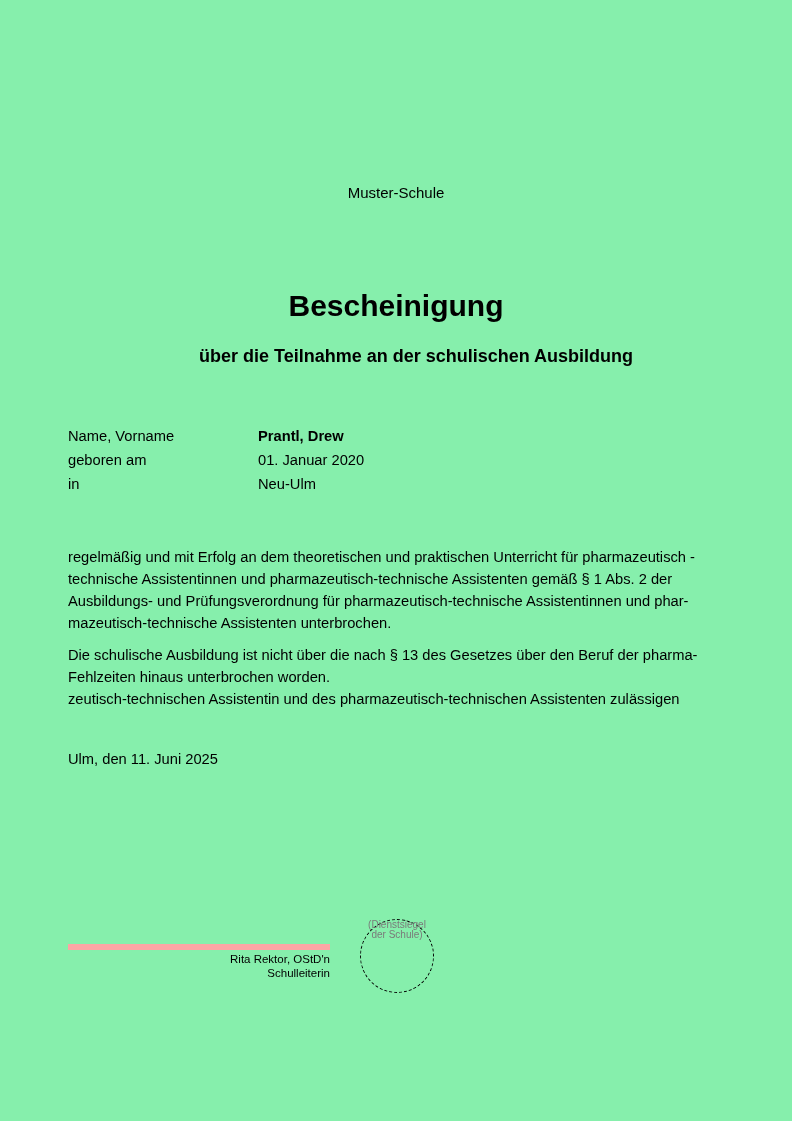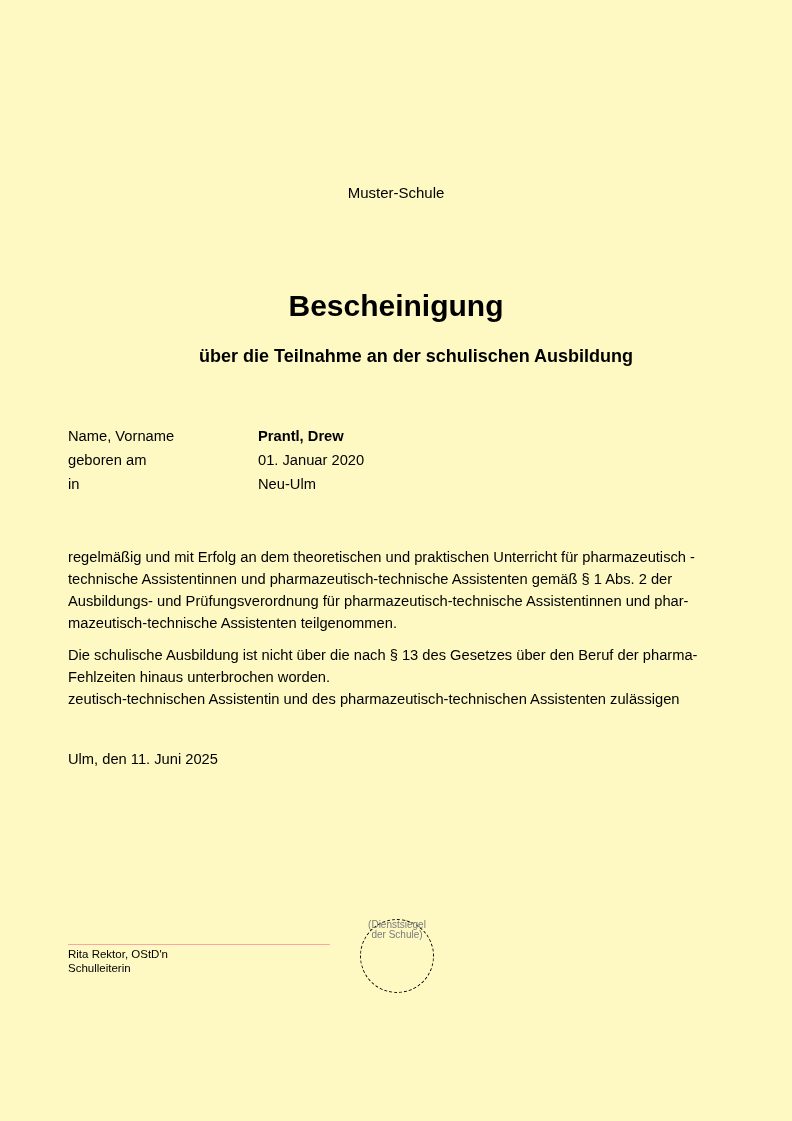--- a/index.html
+++ b/index.html
@@ -1,21 +1,21 @@
 <!DOCTYPE html>
 <html><head>
 <meta charset="utf-8">
 <style>
   * { margin: 0; padding: 0; box-sizing: border-box; }
   html, body { background: #ffffff; }
   .page {
     position: relative;
     width: 792px;
     height: 1121px;
-    background: #fef9c3;
+    background: #86efac;
     font-family: "Liberation Sans", "DejaVu Sans", sans-serif;
     color: #000000;
     overflow: hidden;
   }
   .school-name {
     position: absolute;
     top: 183px; left: 0;
     width: 100%;
     text-align: center;
     font-size: 15px;
@@ -64,22 +64,22 @@
     position: absolute;
     top: 748px; left: 68px;
     font-size: 14.7px;
     line-height: 22px;
     text-align: center;
   }
   .signature-block {
     position: absolute;
     top: 944px; left: 68px;
     width: 262px;
-    border-top: 1px solid #fca5a5;
-    text-align: left;
+    border-top: 6px solid #fca5a5;
+    text-align: right;
     padding-top: 3px;
     font-size: 11.5px;
     line-height: 13.5px;
   }
   .seal {
     position: absolute;
     top: 919px; left: 360px;
     width: 74px; height: 74px;
     border: 1.6px dashed #000000;
     border-radius: 50%;
@@ -117,21 +117,21 @@
       <div class="detail-label">in</div>
       <div class="detail-value">Neu-Ulm</div>
     </div>
     <div class="detail-spacer"></div>
   </div>
 
   <div class="body-paragraph para-1">
     <span>regelmäßig und mit Erfolg an dem theoretischen und praktischen Unterricht für pharmazeutisch -</span>
     <span>technische Assistentinnen und pharmazeutisch-technische Assistenten gemäß § 1 Abs. 2 der</span>
     <span>Ausbildungs- und Prüfungsverordnung für pharmazeutisch-technische Assistentinnen und phar-</span>
-    <span>mazeutisch-technische Assistenten teilgenommen.</span>
+    <span>mazeutisch-technische Assistenten unterbrochen.</span>
   </div>
 
   <div class="body-paragraph para-2">
     <span>Die schulische Ausbildung ist nicht über die nach § 13 des Gesetzes über den Beruf der pharma-</span>
     <span>Fehlzeiten hinaus unterbrochen worden.</span>
     <span>zeutisch-technischen Assistentin und des pharmazeutisch-technischen Assistenten zulässigen</span>
   </div>
 
   <div class="place-date">Ulm, den 11. Juni 2025</div>
 

